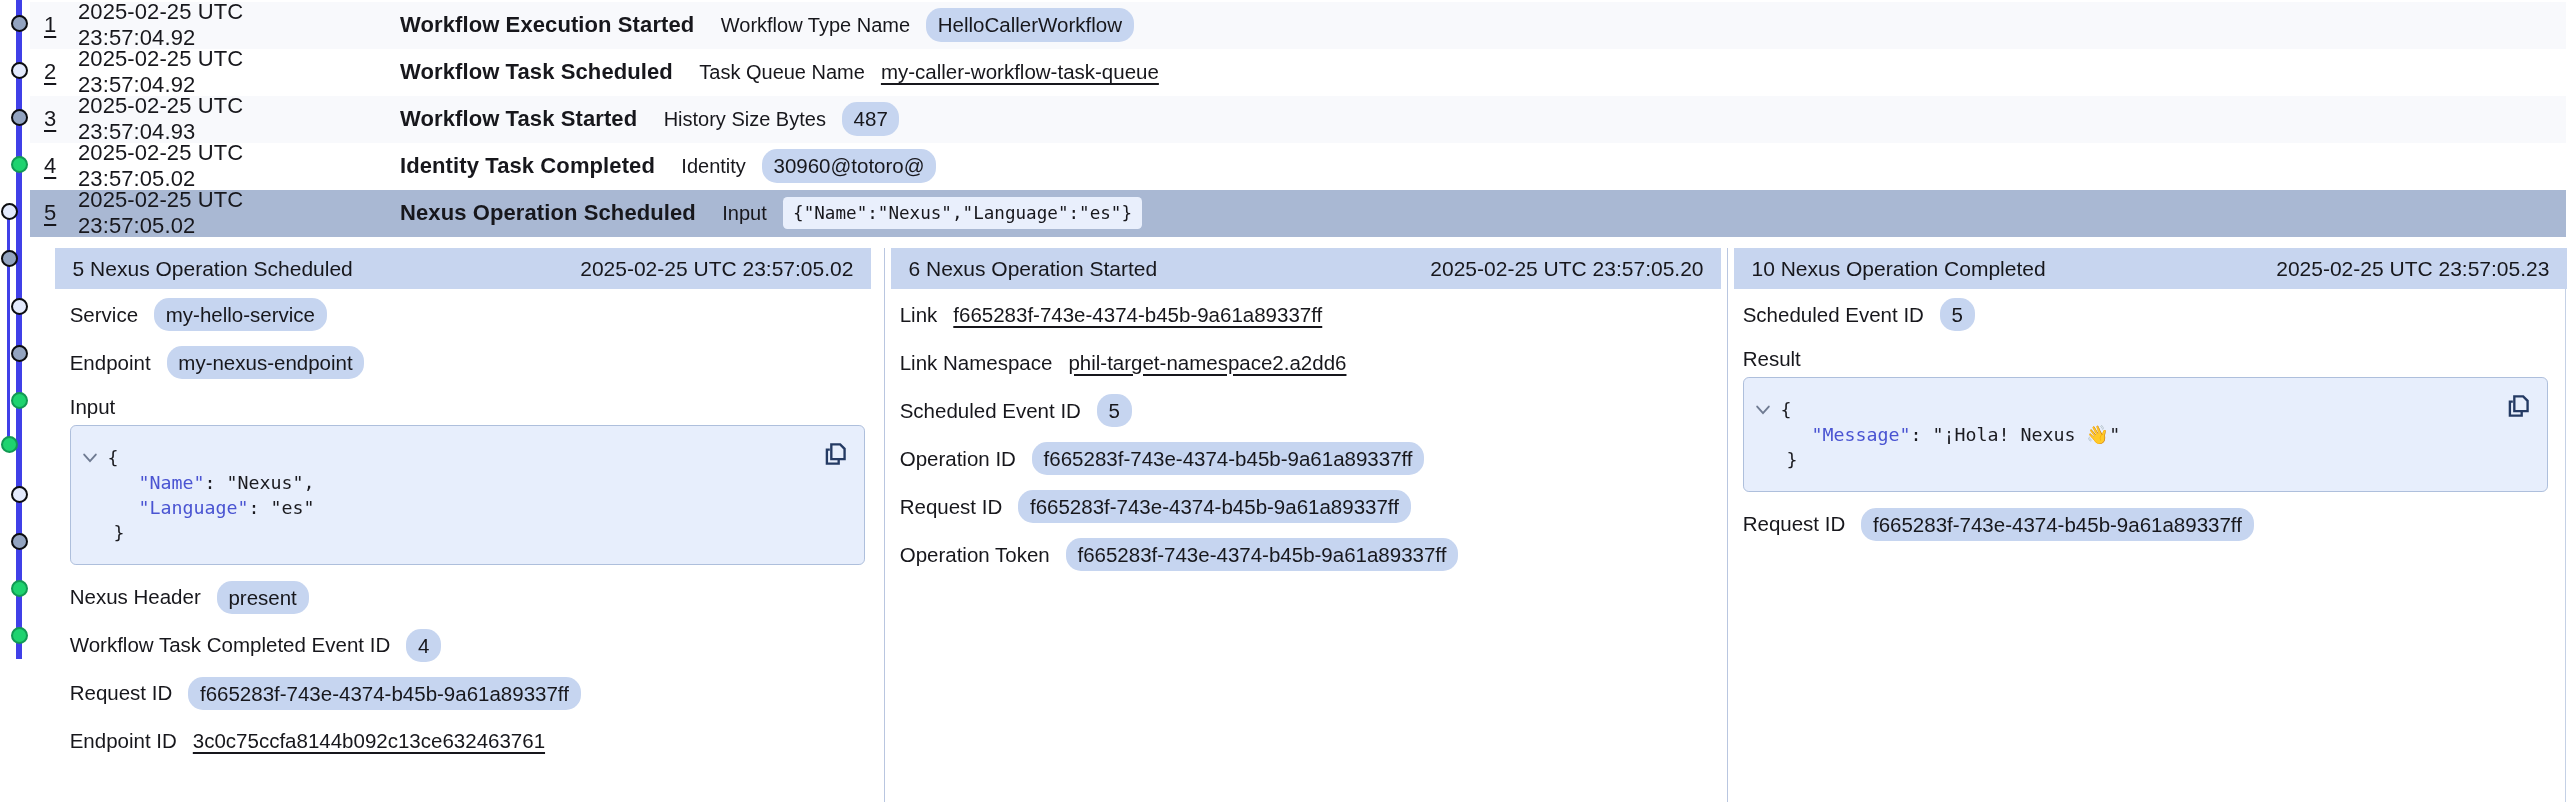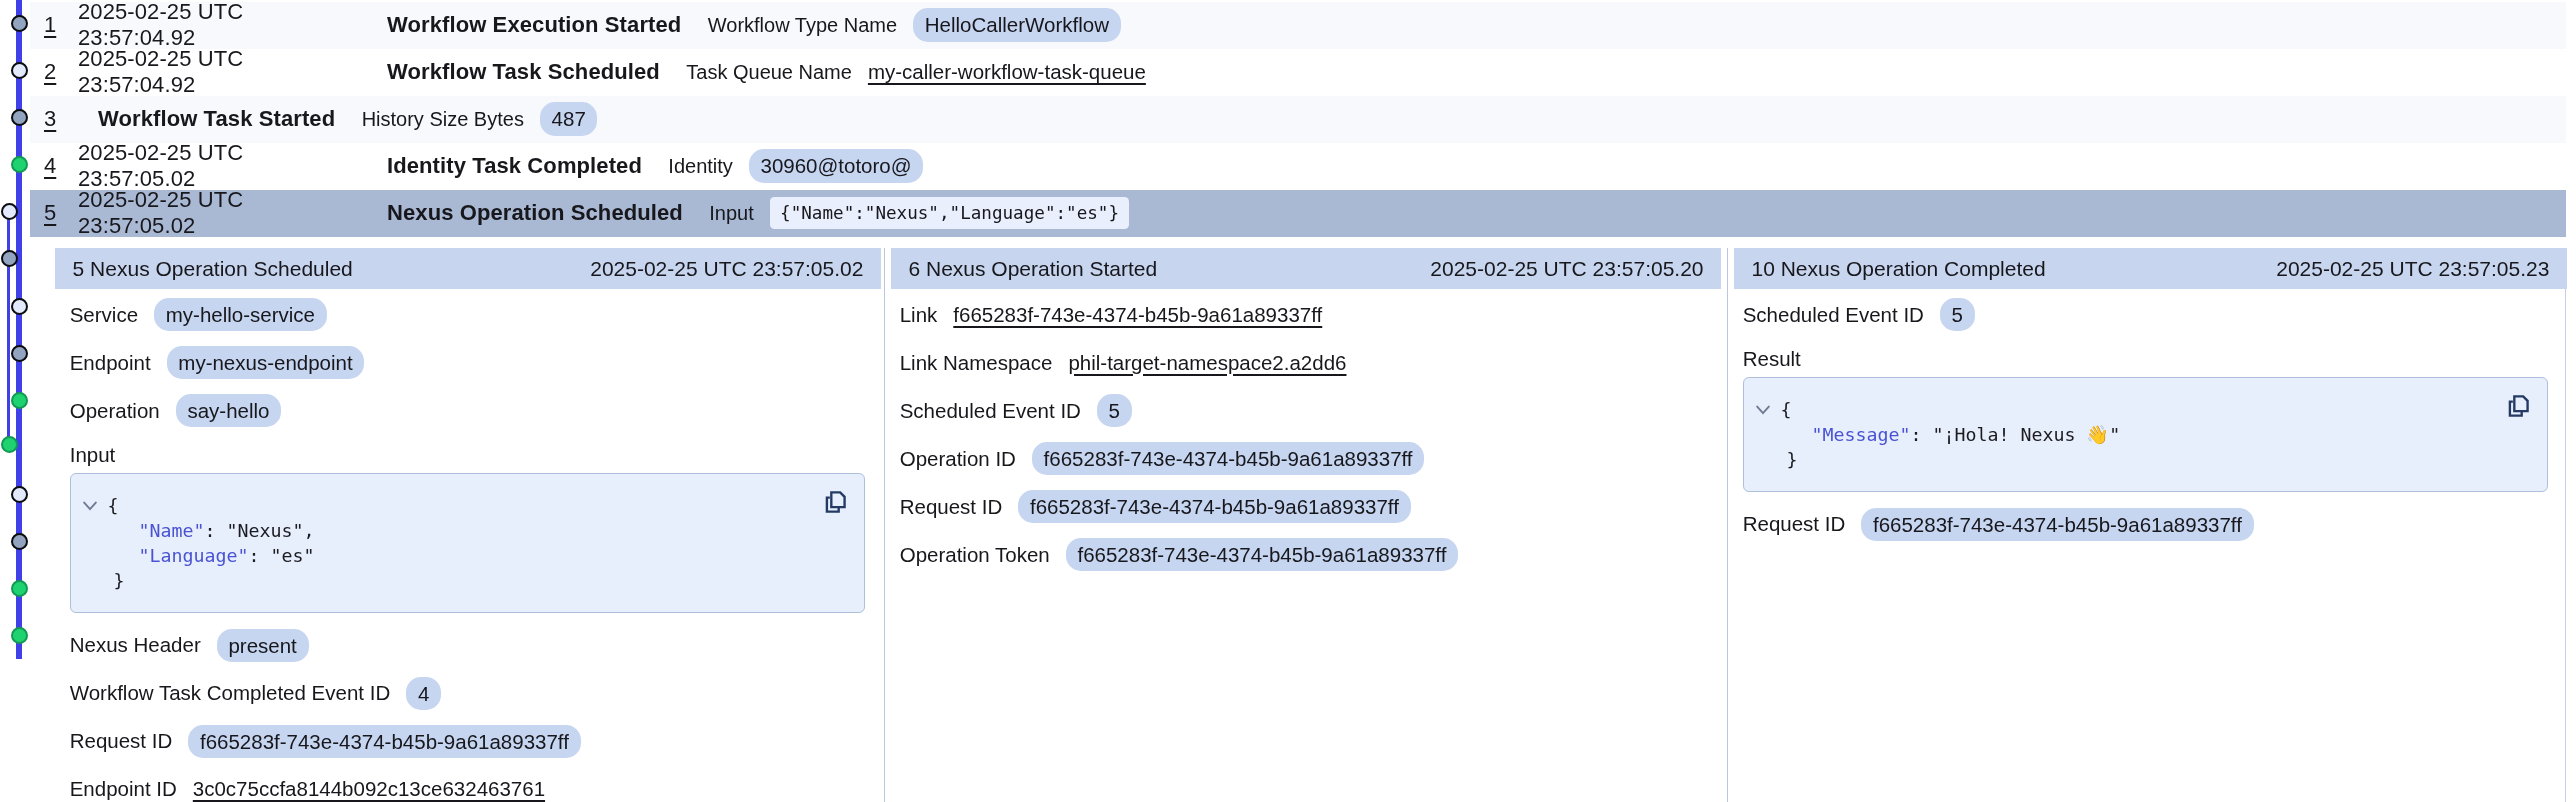--- a/index.html
+++ b/index.html
@@ -30,38 +30,38 @@
   .dot.gray{background:var(--dot-gray);}
   .dot.white{background:var(--dot-white);}
   
   .rows{position:absolute;left:30px;top:1.5px;width:2536px;}
   .history-row{height:47px;display:flex;align-items:center;padding-left:14px;background:#fff;}
   .history-row.alt{background:var(--row-alt);}
   .history-row.selected{background:var(--selected-row);}
   .row-num{min-width:25px;font-size:22px;color:var(--text);
            text-decoration:underline;text-decoration-thickness:1.8px;text-underline-offset:3.7px;cursor:pointer;}
   .row-time{margin-left:9px;width:280px;font-size:22px;letter-spacing:0.1px;}
-  .row-name{margin-left:29px;font-size:22px;font-weight:bold;letter-spacing:0.1px;}
+  .row-name{margin-left:42px;font-size:22px;font-weight:bold;letter-spacing:0.1px;}
   .row-attr-label{margin-left:26.4px;font-size:20px;text-align:right;}
   .row-attr-value{margin-left:16px;}
   .badge{display:inline-block;background:var(--badge-bg);border-radius:15px;
          padding:5.1px 11.7px;font-size:20.5px;line-height:23.5px;}
   .code-badge{display:inline-block;background:var(--code-badge-bg);border-radius:4.4px;
               padding:5.9px 10.3px;font-family:"DejaVu Sans Mono",monospace;font-size:17.6px;line-height:20.5px;}
   a.plain-link,.plain-link{color:var(--text);font-size:20.5px;text-decoration:underline;
               text-decoration-thickness:1.5px;text-underline-offset:3.7px;cursor:pointer;}
   
   .panels{position:absolute;left:55px;top:248px;width:2511px;height:555px;
           display:grid;grid-template-columns:829px 843px 840px;background:#fff;
           border-right:1.5px solid #c5d1e6;}
   .panel{overflow:hidden;}
   .panel + .panel{border-left:1.5px solid #b9c6e0;}
   .panel-header{height:41px;background:var(--panel-header);display:flex;
                 justify-content:space-between;align-items:center;padding:0 17.6px;font-size:21px;}
-  .panel.p1 .panel-header{margin-right:3px;}
+  .panel.p1 .panel-header{margin-right:13px;}
   .panel.p2 .panel-header{margin:0 5.9px;text-align:center;}
   .panel.p3 .panel-header{margin-left:5.9px;}
   .panel-body{padding:1.5px 19px 0 14.7px;}
   .field{min-height:48px;display:flex;align-items:center;font-size:20.5px;}
   .field-label{margin-right:16px;white-space:nowrap;}
   .json-label{margin:7.3px 0 5.9px;font-size:20.5px;line-height:25px;}
   .json-box{position:relative;background:var(--json-bg);border:1.5px solid var(--json-border);
             border-radius:5.9px;padding:19px 51px 19px 11.7px;
             font-family:"DejaVu Sans Mono",monospace;font-size:18.3px;line-height:25px;color:#1b1b20;}
   .json-line{white-space:pre;}
@@ -110,20 +110,21 @@
   <div class="history-row">
     <a class="row-num">2</a>
     <span class="row-time">2025-02-25 UTC 23:57:04.92</span>
     <span class="row-name">Workflow Task Scheduled</span>
     <span class="row-attr-label">Task Queue Name</span>
     <a class="row-attr-value plain-link">my-caller-workflow-task-queue</a>
   </div>
 
   <div class="history-row alt">
     <a class="row-num">3</a>
+    <span class="row-time">2025-02-25 UTC 23:57:04.93</span>
     <span class="row-name">Workflow Task Started</span>
     <span class="row-attr-label">History Size Bytes</span>
     <span class="row-attr-value badge">487</span>
   </div>
 
   <div class="history-row">
     <a class="row-num">4</a>
     <span class="row-time">2025-02-25 UTC 23:57:05.02</span>
     <span class="row-name">Identity Task Completed</span>
     <span class="row-attr-label">Identity</span>
@@ -147,24 +148,20 @@
       <span>2025-02-25 UTC 23:57:05.02</span>
     </div>
     <div class="panel-body">
       <div class="field">
         <span class="field-label">Service</span>
         <span class="badge">my-hello-service</span>
       </div>
       <div class="field">
         <span class="field-label">Endpoint</span>
         <span class="badge">my-nexus-endpoint</span>
-      </div>
-      <div class="field">
-        <span class="field-label">Operation</span>
-        <span class="badge">say-hello</span>
       </div>
       <div class="json-label">Input</div>
       <div class="json-box">
         <button class="copy-btn" title="copy">
           <svg width="28" height="28" viewBox="0 0 38 38">
             <path d="M12 13 H8 V32 H24 V27" fill="none" stroke="#243a63" stroke-width="3.2"></path>
             <path d="M14 6 H26 L32 12 V26 H14 Z" fill="none" stroke="#243a63" stroke-width="3.2"></path>
           </svg>
         </button>
         <div class="json-line"><span class="chev"><svg width="16" height="10.3" viewBox="0 0 22 14">

